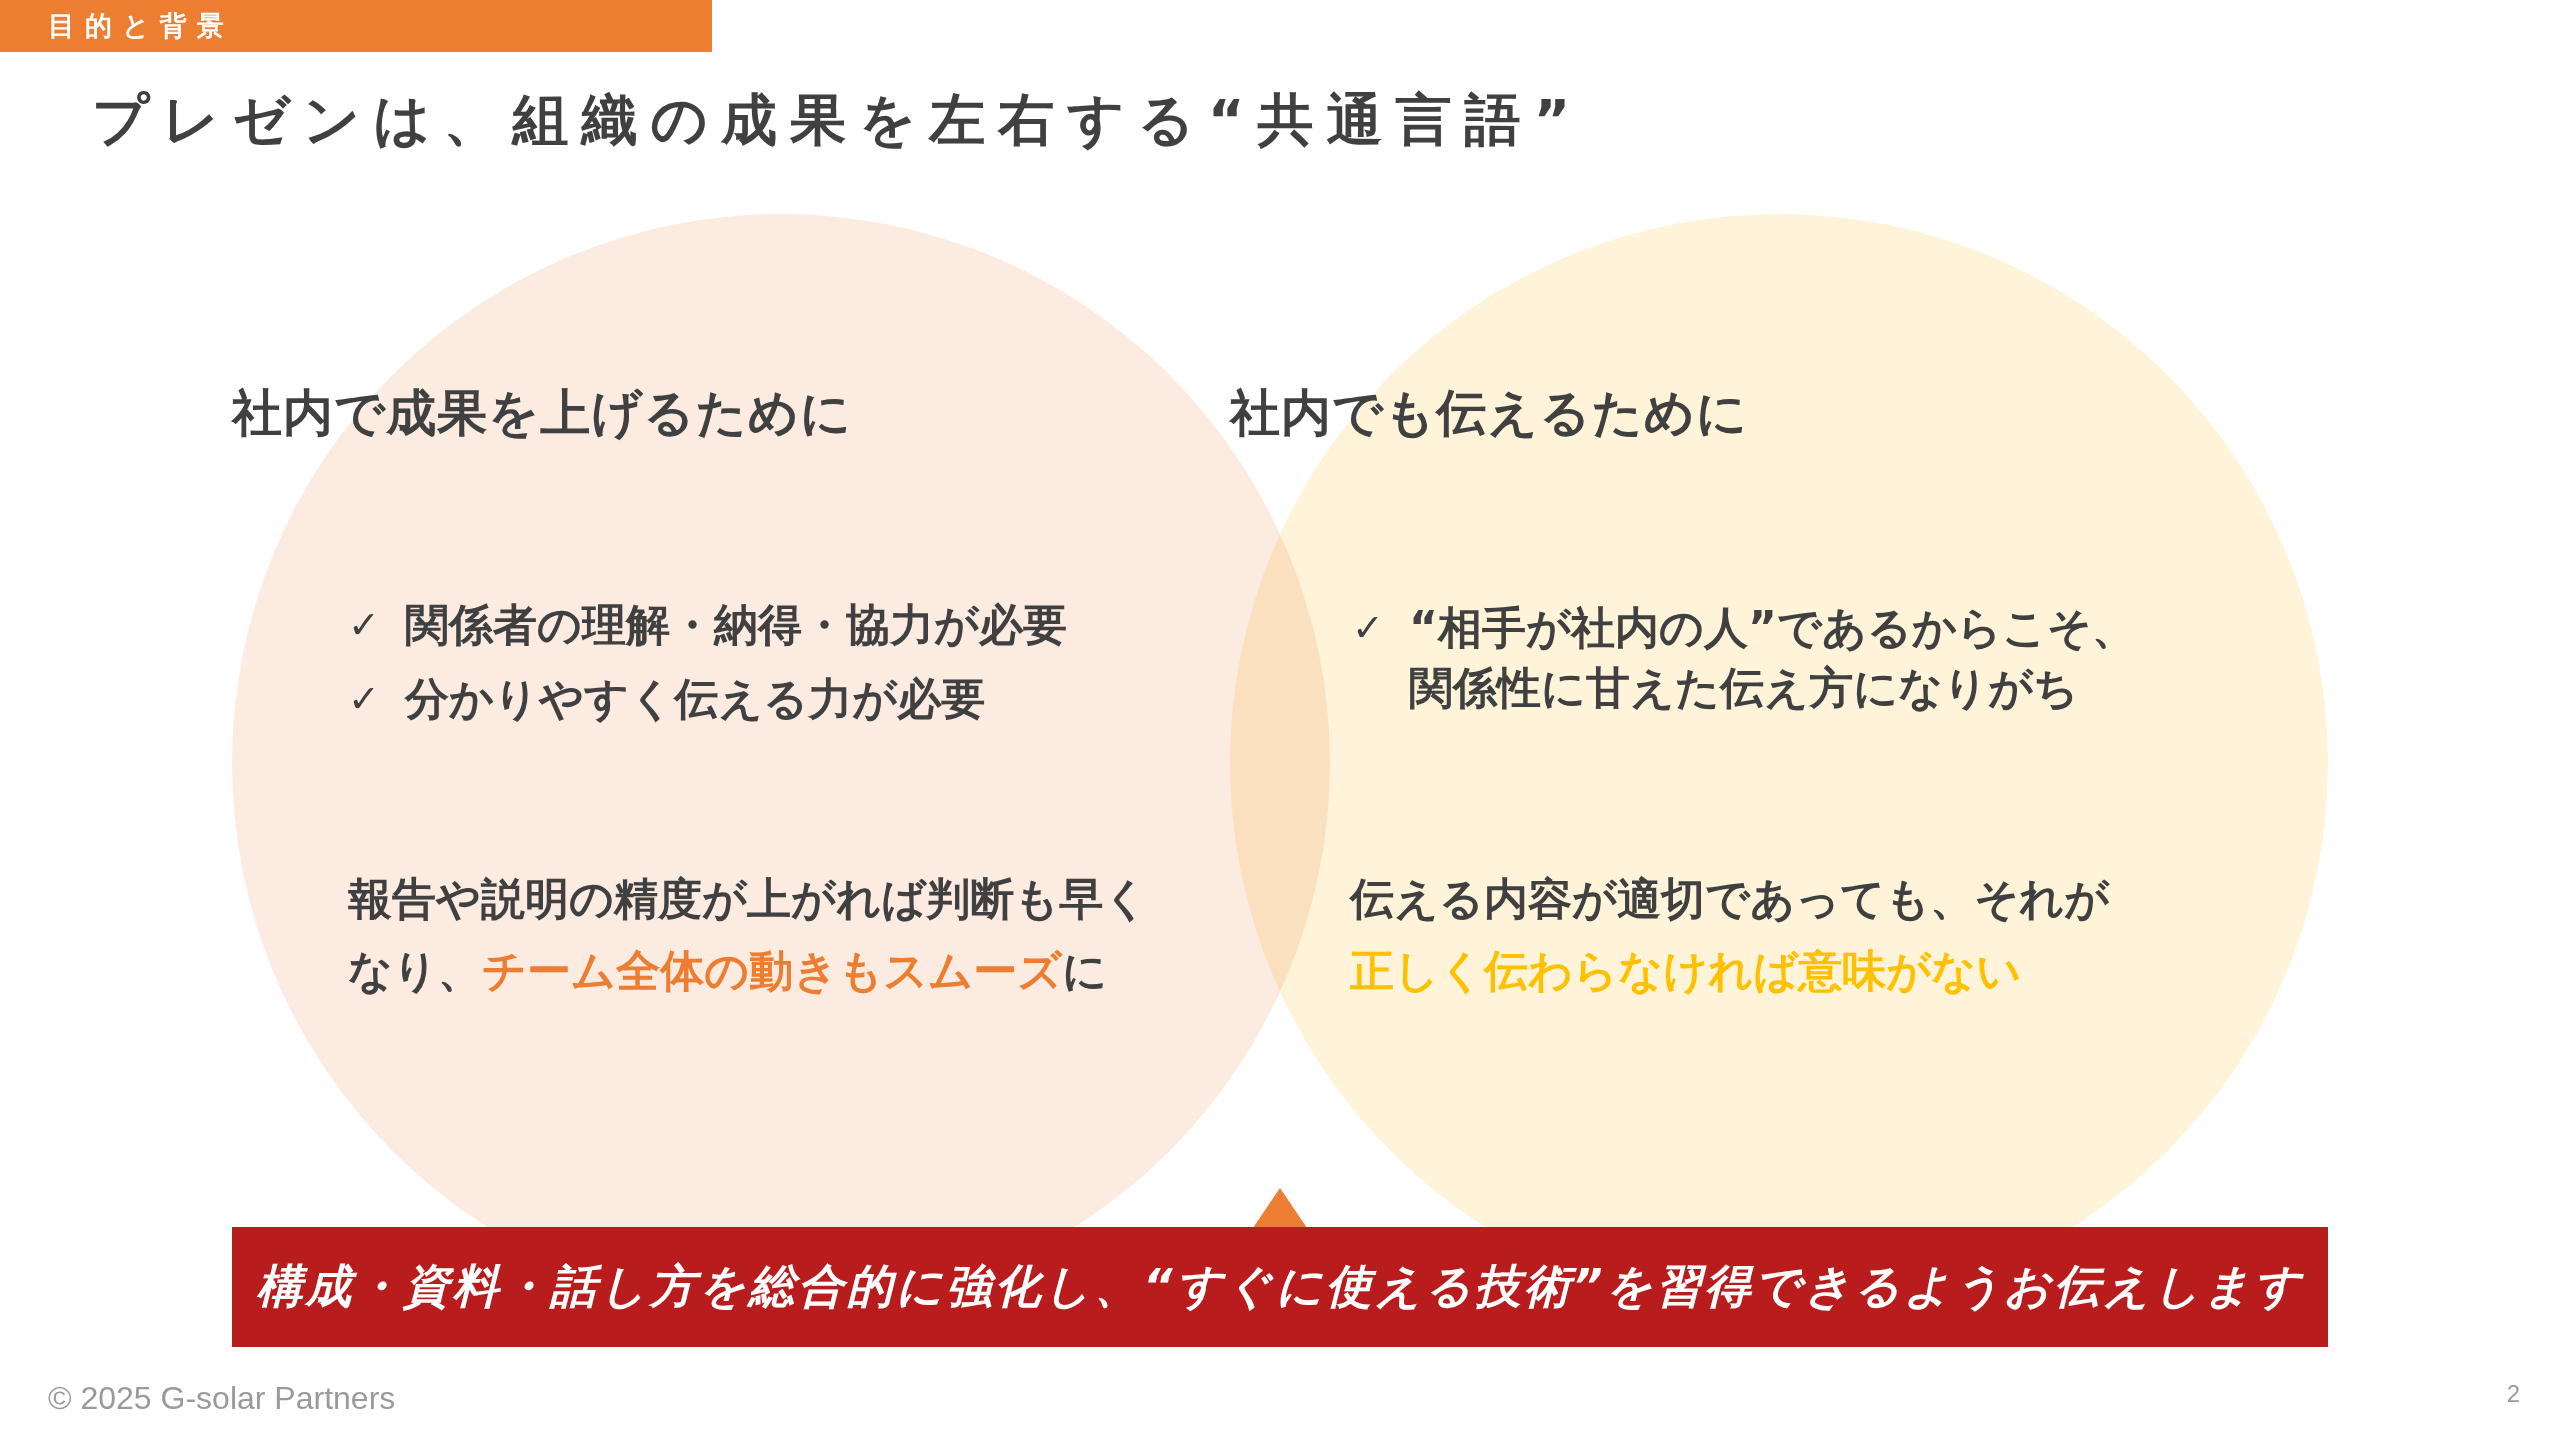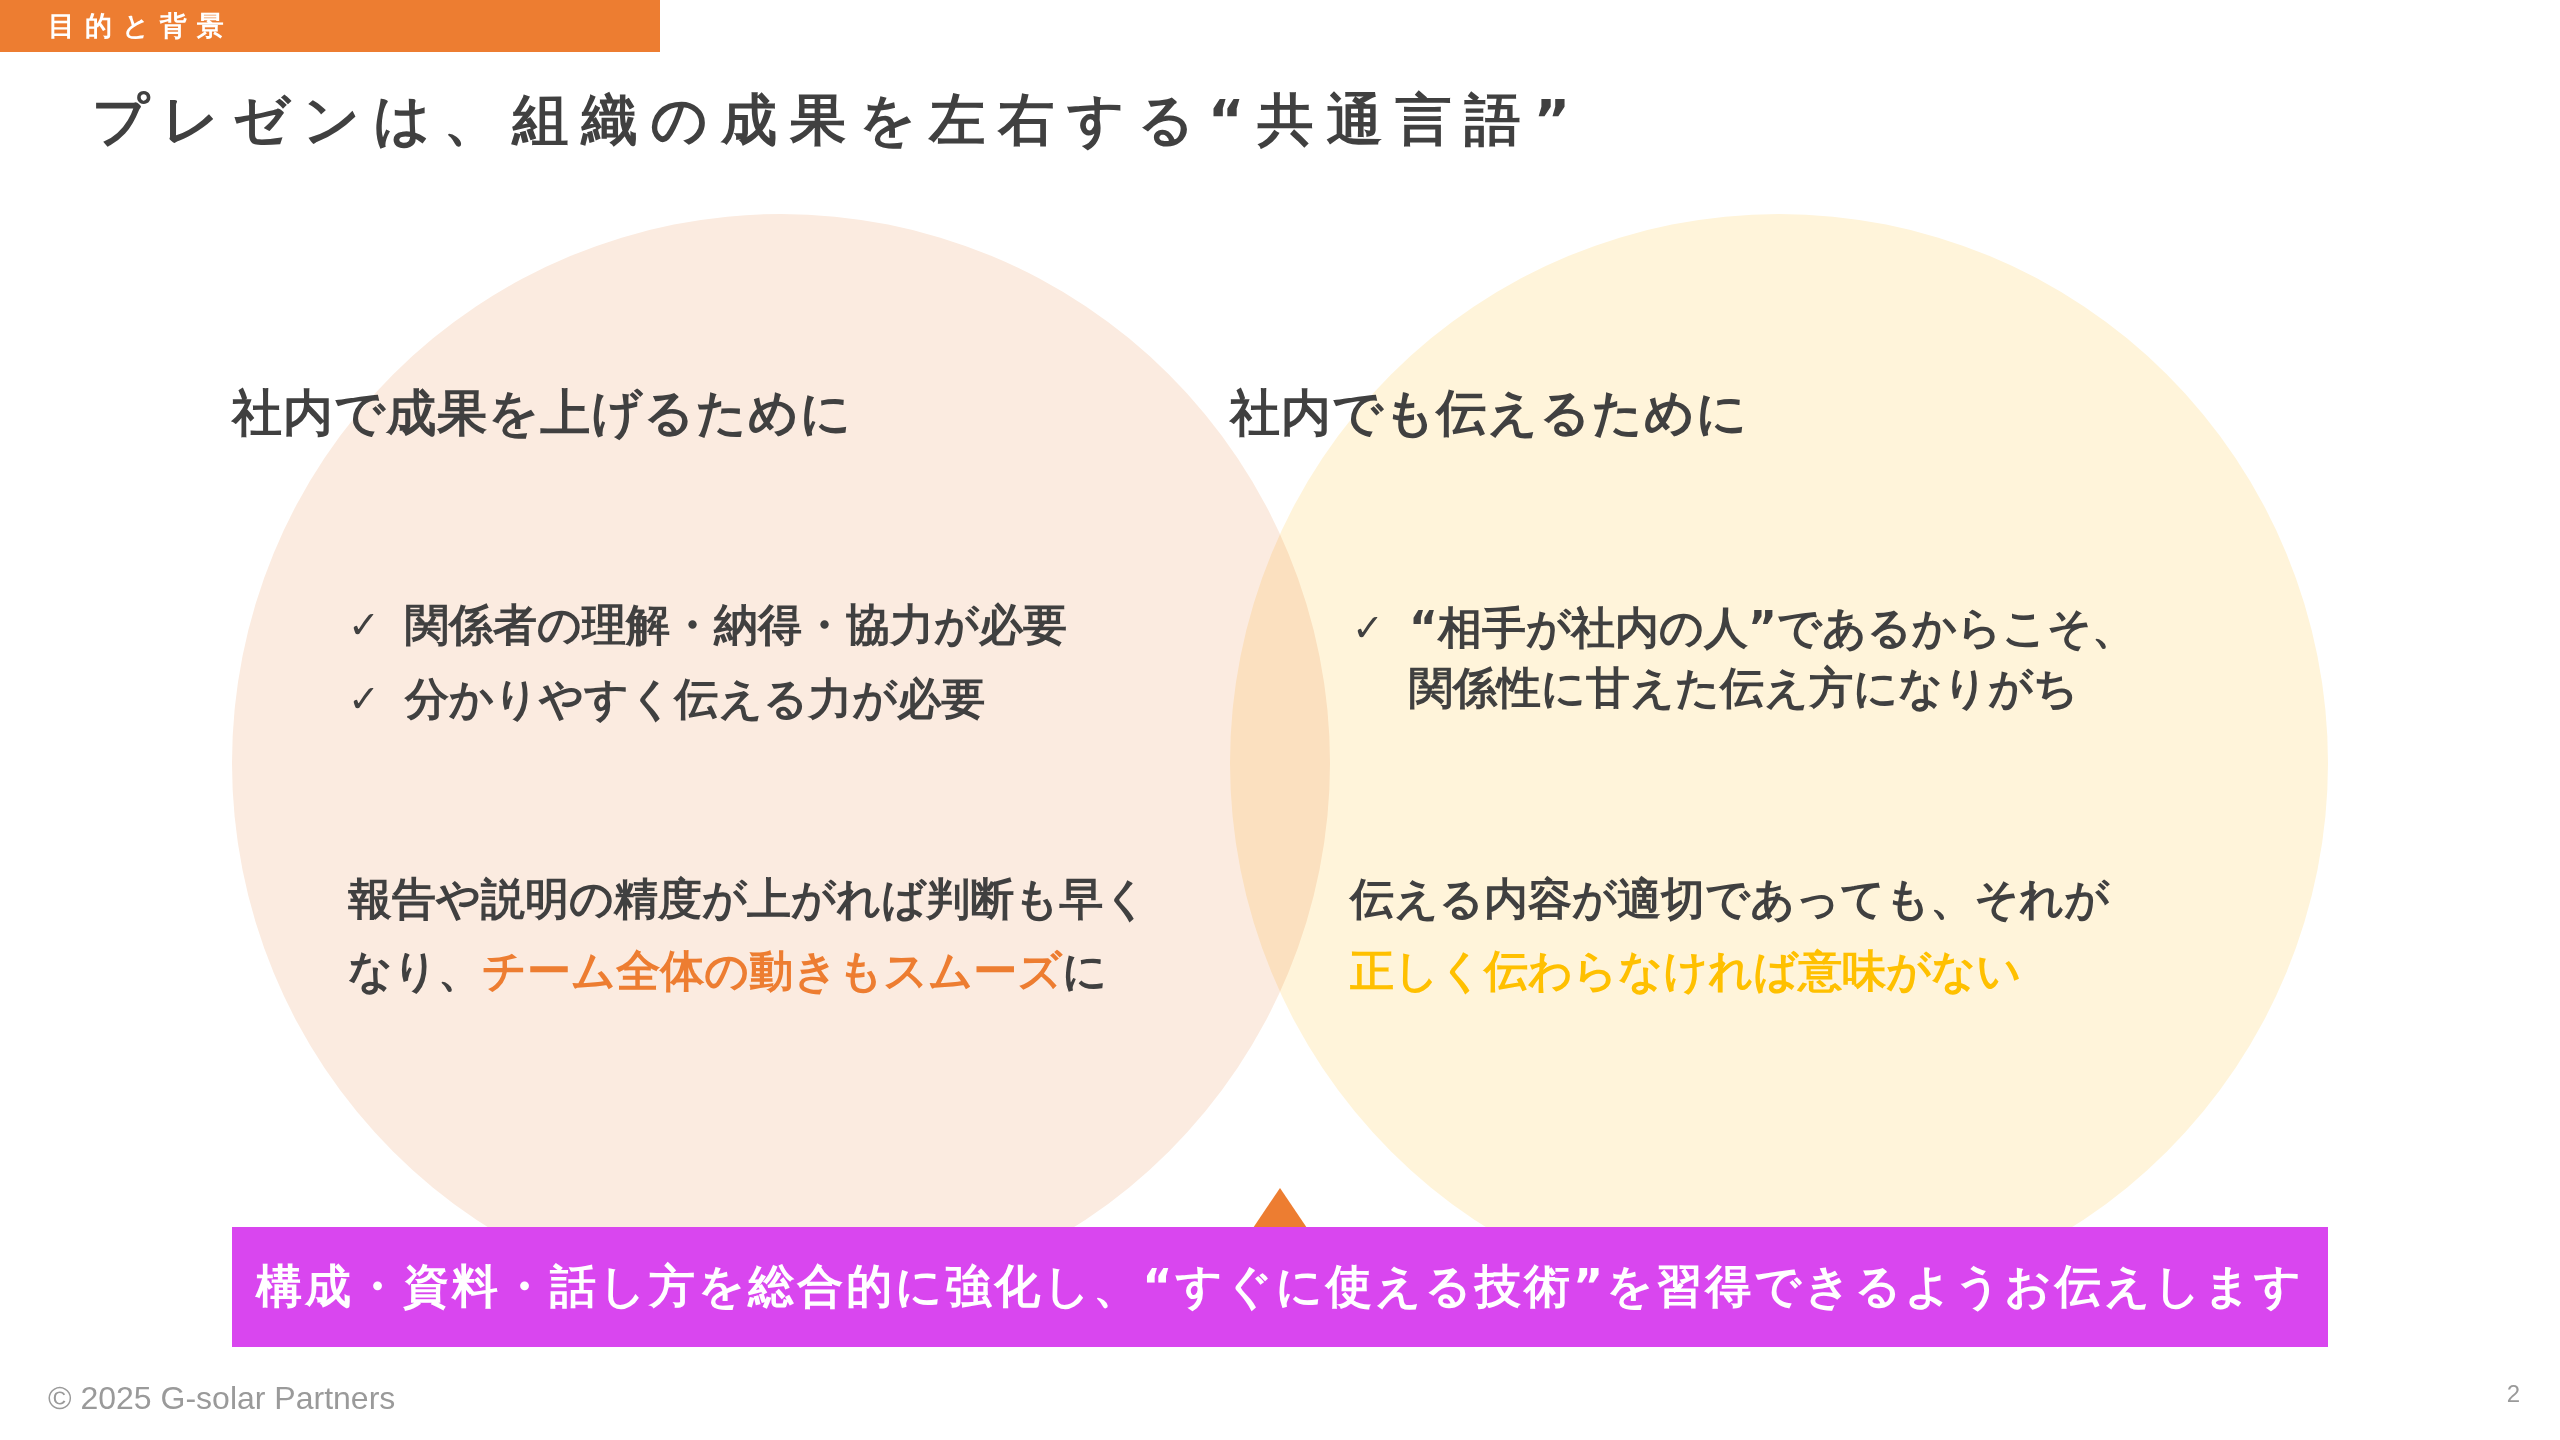--- a/index.html
+++ b/index.html
@@ -11,21 +11,21 @@
     width: 2560px;
     height: 1440px;
     position: relative;
     overflow: hidden;
     font-family: "DejaVu Sans", "Liberation Sans", sans-serif;
     color: #404040;
   }
   .section-tag {
     position: absolute;
     left: 0; top: 0;
-    width: 660px; height: 52px;
+    width: 712px; height: 52px;
     background: #ED7D31;
     display: flex; align-items: center;
   }
   .section-tag span {
     margin-left: 48px;
     color: #ffffff;
     font-size: 27px;
     font-weight: bold;
     letter-spacing: 10px;
   }
@@ -105,22 +105,22 @@
     left: 1253px; top: 1188px;
     width: 0; height: 0;
     border-left: 27px solid transparent;
     border-right: 27px solid transparent;
     border-bottom: 40px solid #ED7D31;
   }
   .banner {
     position: absolute;
     left: 232px; top: 1227px;
     width: 2096px; height: 120px;
-    background: #d946ef;
-    display: flex; align-items: center; justify-content: center;
+    background: #b91c1c;
+    display: flex; align-items: center; justify-content: center; font-style: italic;
   }
   .banner span {
     color: #ffffff;
     font-size: 46px;
     font-weight: bold;
     letter-spacing: 3px;
     white-space: nowrap;
   }
   .footer-copyright {
     position: absolute;

